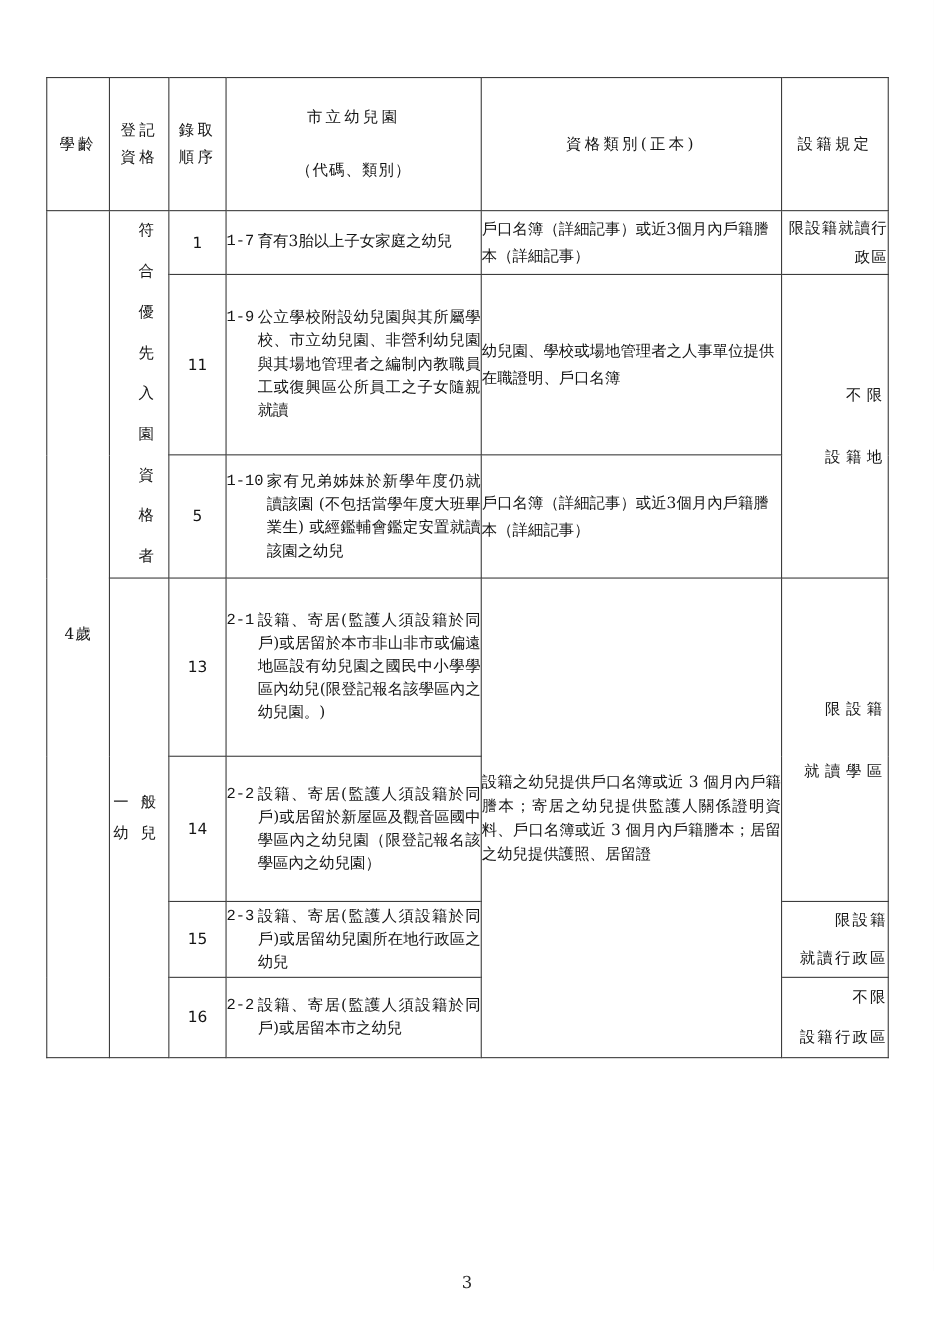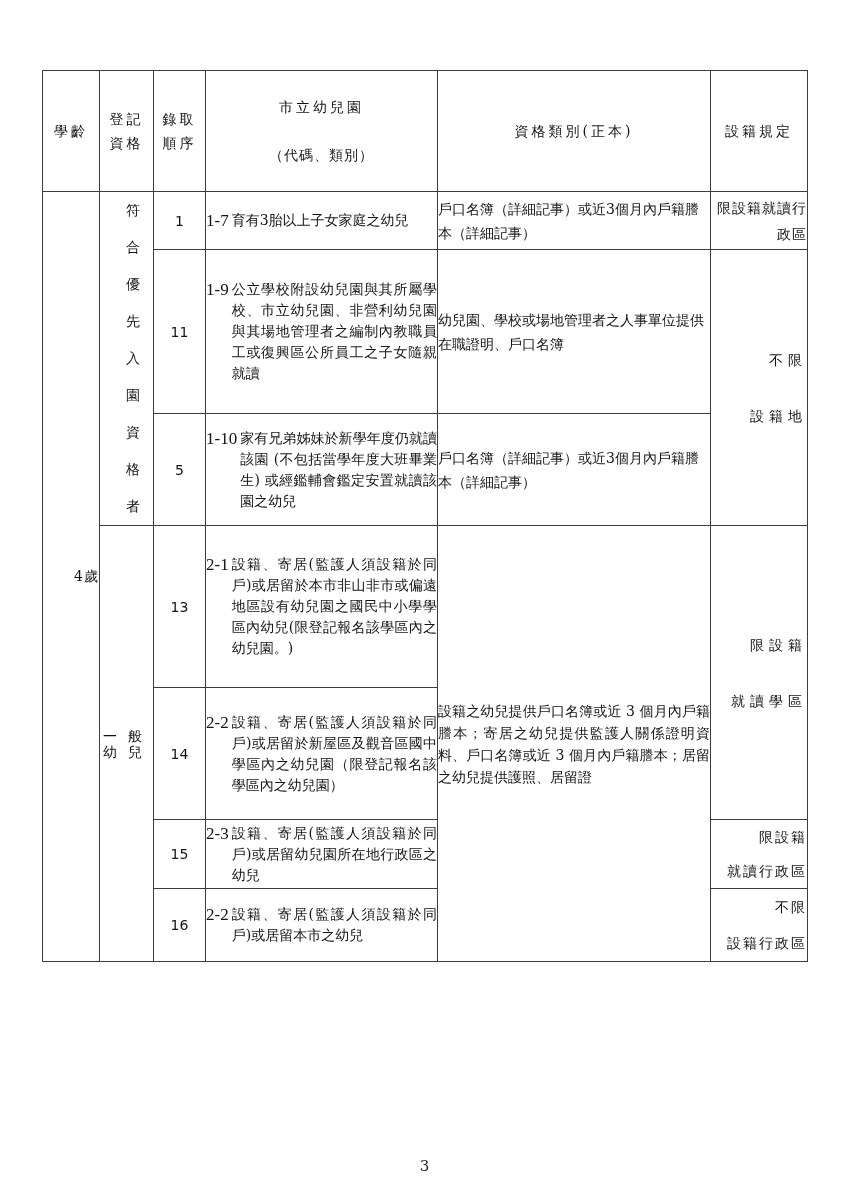--- a/index.html
+++ b/index.html
@@ -31,37 +31,37 @@
   .th {
     text-align:center;
     letter-spacing:3px;
     line-height:24px;
     white-space:pre-line;
   }
   .cat-hdr div { line-height:24px; }
   .cat-hdr .l1 { letter-spacing:3px; }
   .cat-hdr .l2 { letter-spacing:1px; }
   
-  .age-cell { text-align:right; letter-spacing:1px; }
+  .age-cell { text-align:center; letter-spacing:1px; }
   .group-cell { text-align:right; white-space:pre-line; }
   .g-priority { line-height:37px; letter-spacing:13px; }
-  .g-general  { line-height:16px; letter-spacing:11px; }
+  .g-general  { line-height:28px; letter-spacing:11px; }
   
   .num-cell {
     text-align:center;
     font-family:"DejaVu Sans", "Liberation Sans", sans-serif;
     font-size:15px;
   }
   
   .qual-cell { vertical-align:top; padding:5px 4px 0 6px; }
   .qual-inner { display:flex; align-items:flex-start; }
   .code {
     flex:none;
-    font-family:Liberation Serif, serif;
-    font-size:17px;
+    font-family:Liberation Mono, monospace;
+    font-size:14px;
     line-height:21px;
     margin-right:3px;
     white-space:nowrap;
   }
   .qual-text {
     flex:1;
     line-height:21px;
     text-align:justify;
     text-justify:inter-character;
     text-align-last:left;

